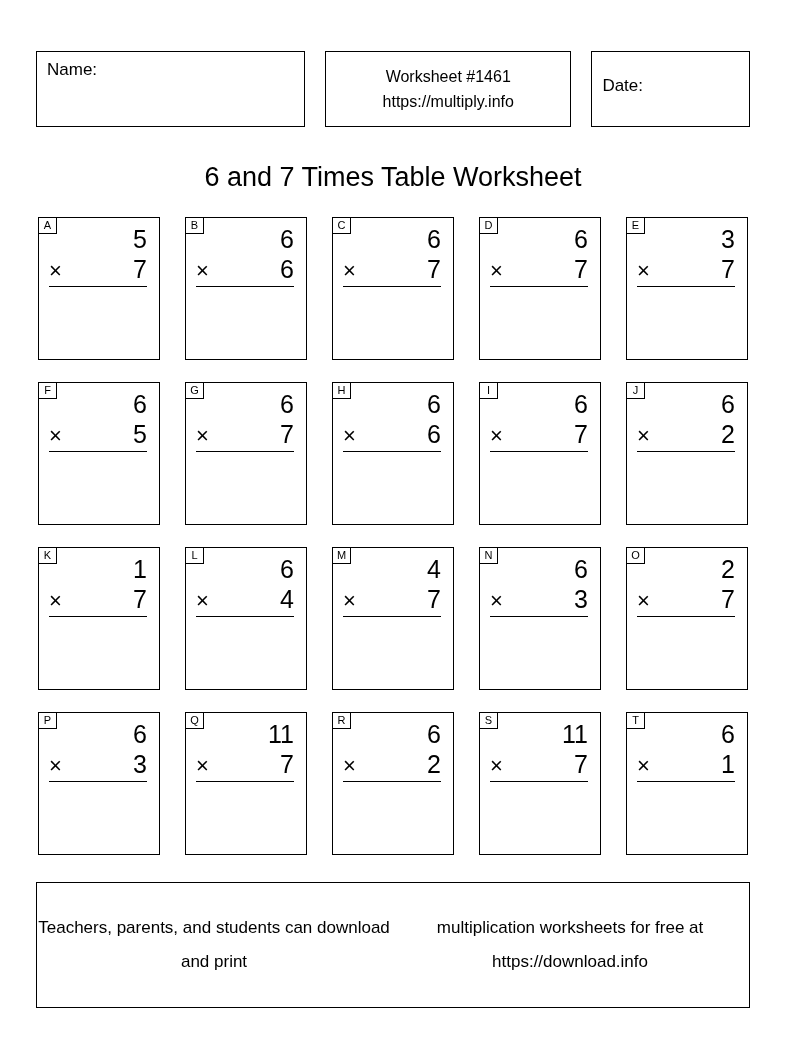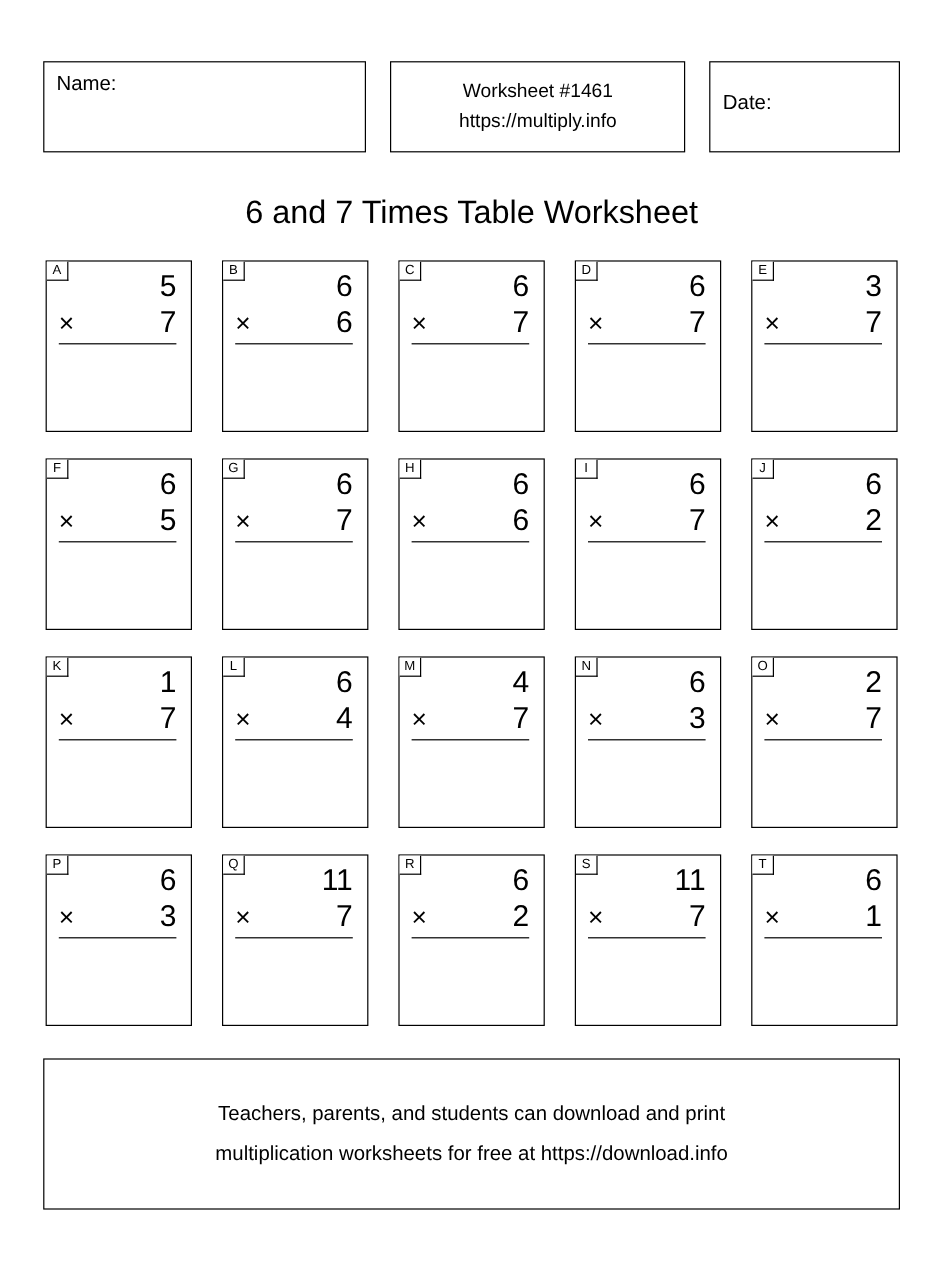--- a/index.html
+++ b/index.html
@@ -139,21 +139,21 @@
   
   .footer-box {
     position: absolute;
     left: 36px;
     right: 36px;
     bottom: 48px;
     border: 1px solid #000;
     box-sizing: border-box;
     height: 126px;
     display: flex;
-    flex-direction: column;
+    flex-direction: row;
     align-items: center;
     justify-content: center;
     text-align: center;
   }
   .footer-box .fline {
     font-size: 17px;
     line-height: 34px;
   }
 </style>
 </head>

